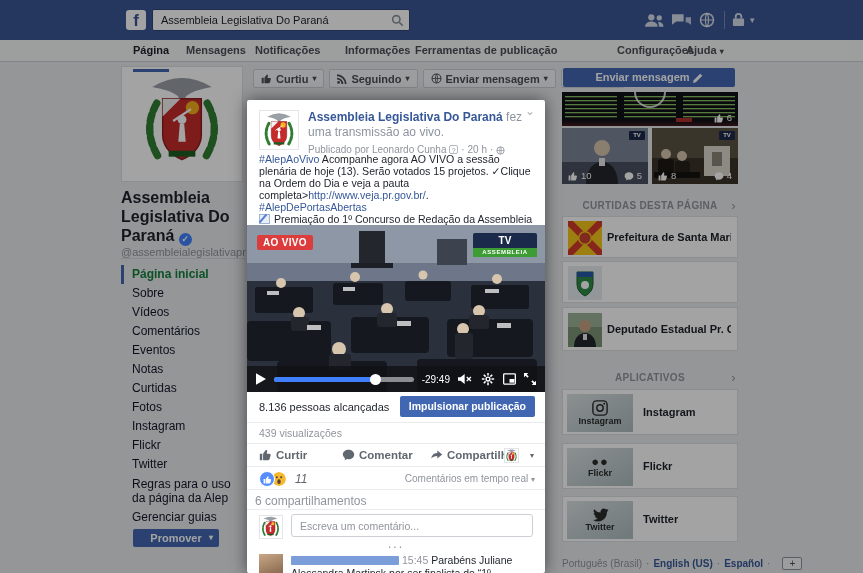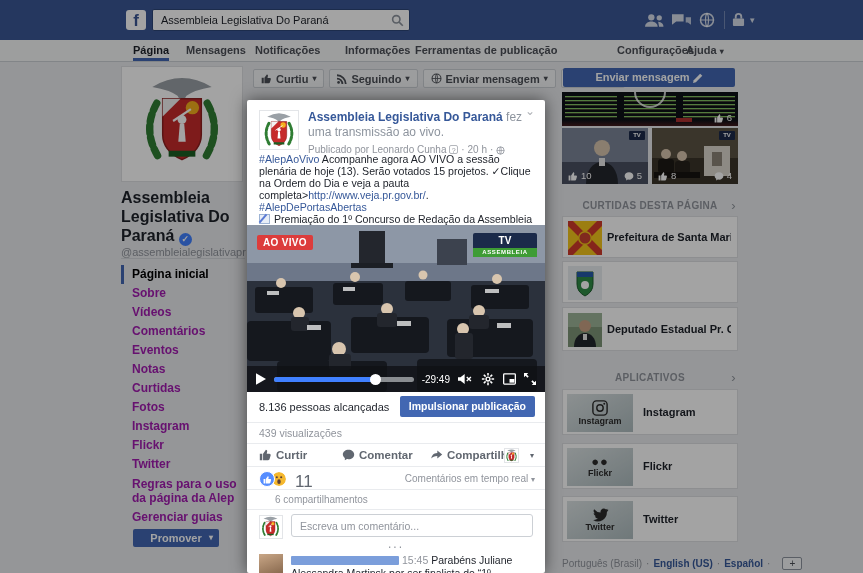--- a/index.html
+++ b/index.html
@@ -8,31 +8,31 @@
   svg.ic{display:inline-block;vertical-align:middle;fill:currentColor;}
   
   #topbar{position:absolute;left:0;top:0;width:863px;height:40px;background:#3a5795;z-index:1;}
   #fblogo{position:absolute;left:126px;top:10px;width:20px;height:20px;background:#fff;border-radius:3px;color:#3a5795;font-weight:bold;font-size:17px;text-align:center;line-height:21px;}
   #searchbox{position:absolute;left:152px;top:9px;width:258px;height:22px;background:#fff;border-radius:2px;border:1px solid #2d4578;}
   #searchbox input{width:100%;height:100%;border:0;outline:0;background:transparent;font-size:11px;color:#1d2129;padding:0 26px 0 8px;}
   #searchbox .mag{position:absolute;right:5px;top:4px;color:#8d949e;}
   .topic{color:rgba(255,255,255,.8);}
   
   #adminnav{position:absolute;left:0;top:40px;width:863px;height:22px;background:#f6f7f8;border-bottom:1px solid #ccd0d5;z-index:1;}
-  .tab{position:absolute;top:0;height:21px;line-height:21px;font-size:11px;font-weight:bold;color:#4b4f56;text-align:center;}
+  .tab{position:absolute;top:0;height:32px;line-height:21px;font-size:11px;font-weight:bold;color:#4b4f56;text-align:center;}
   .tab.active{color:#1d2129;border-bottom:3px solid #4267b2;}
   
   #profilecard{position:absolute;left:121px;top:66px;width:122px;height:116px;background:#fff;border:1px solid #dddfe2;text-align:center;}
   #pagename{position:absolute;left:121px;top:188px;width:124px;font-size:16px;font-weight:bold;color:#1d2129;line-height:19px;}
   .vbadge{display:inline-block;width:13px;height:13px;border-radius:50%;background:#4080ff;color:#fff;font-size:9px;line-height:13px;text-align:center;vertical-align:-1px;}
   #handle{position:absolute;left:121px;top:246px;width:124px;font-size:11px;color:#90949c;}
   #sidenav{position:absolute;left:121px;top:258px;width:124px;}
   #sidenav .divider{height:1px;background:#d3d6db;margin-bottom:6px;}
-  .snav{display:block;font-size:12px;color:#a21caf;padding:3px 0 3px 11px;line-height:13px;font-weight:bold;}
-  .snav.active{color:#000000;font-weight:bold;border-left:3px solid #4267b2;padding-left:8px;}
+  .snav{display:block;font-size:12px;color:#0f172a;padding:3px 0 3px 11px;line-height:13px;}
+  .snav.active{color:#15803d;font-weight:bold;border-left:3px solid #4267b2;padding-left:8px;}
   #promover{position:absolute;left:133px;top:529px;width:86px;height:18px;background:#4267b2;border-radius:2px;color:#fff;font-size:11px;font-weight:bold;text-align:center;line-height:18px;}
   #promover .caret{position:absolute;right:6px;top:0;font-size:8px;}
   
   #actionbar{position:absolute;left:253px;top:69px;display:flex;gap:5px;z-index:1;}
   .btn-gray{display:inline-flex;align-items:center;gap:4px;height:19px;background:#f5f6f7;border:1px solid #ccd0d5;border-radius:2px;font-size:11px;font-weight:bold;color:#4b4f56;padding:0 7px;}
   .btn-gray .caret{font-size:8px;color:#4b4f56;}
   
   .rhead{position:absolute;width:176px;font-size:10px;font-weight:bold;color:#90949c;letter-spacing:.3px;text-align:center;}
   .rhead .arrow{position:absolute;right:2px;top:-2px;font-size:13px;color:#90949c;font-weight:normal;}
   .rcard{position:absolute;left:562px;width:176px;background:#fff;border:1px solid #dddfe2;}
@@ -77,24 +77,24 @@
   #boost{position:absolute;right:10px;top:4px;height:21px;line-height:21px;background:#4267b2;border-radius:2px;color:#fff;font-size:10.5px;font-weight:bold;padding:0 9px;}
   #views{top:322px;height:21px;}
   #views .txt{position:absolute;left:12px;top:4px;font-size:10.5px;color:#90949c;}
   #acts{top:343px;height:23px;}
   .actbtn{position:absolute;top:4px;display:inline-flex;align-items:center;gap:4px;font-size:11.5px;font-weight:bold;color:#616770;}
   #miniav{position:absolute;right:26px;top:4px;width:15px;height:15px;}
   #acts .caret{position:absolute;right:11px;top:6px;font-size:8px;color:#616770;}
   #reacts{top:366px;height:23px;}
   .reacticon{position:absolute;top:4px;width:16px;height:16px;border-radius:50%;border:1px solid #fff;}
   #likec{left:12px;background:#558dff;color:#fff;display:flex;align-items:center;justify-content:center;z-index:2;}
-  #rcount{position:absolute;left:48px;top:5px;font-size:17px;color:#616770;}
+  #rcount{position:absolute;left:48px;top:5px;font-size:12px;color:#616770;font-style:italic;}
   #realtime{position:absolute;right:10px;top:6px;font-size:10px;color:#90949c;}
   #sharesrow{top:389px;height:20px;}
-  #sharesrow .txt{position:absolute;left:28px;top:4px;font-size:10px;color:#90949c;}
+  #sharesrow .txt{position:absolute;left:8px;top:4px;font-size:12px;color:#90949c;}
   #composer{top:409px;height:32px;}
   #composer input{position:absolute;left:44px;top:4px;width:242px;height:23px;border:1px solid #ccd0d5;border-radius:3px;font-size:10.5px;padding:0 8px;outline:0;color:#1d2129;}
   #composer input::placeholder{color:#90949c;}
   #moredots{top:441px;height:11px;border-top:0;text-align:center;font-size:12px;color:#90949c;line-height:7px;letter-spacing:2px;}
   #commentrow{top:452px;height:60px;border-top:0;}
   #cbody{position:absolute;left:44px;top:2px;width:246px;font-size:10.5px;line-height:13px;color:#1d2129;}
   .redact{display:inline-block;width:108px;height:9px;background:#7b9edb;border-radius:1px;vertical-align:-1px;margin-right:3px;}
   .ctime{color:#90949c;}
   .photoav{background:linear-gradient(160deg,#c9a787,#7e5f45);}
   

